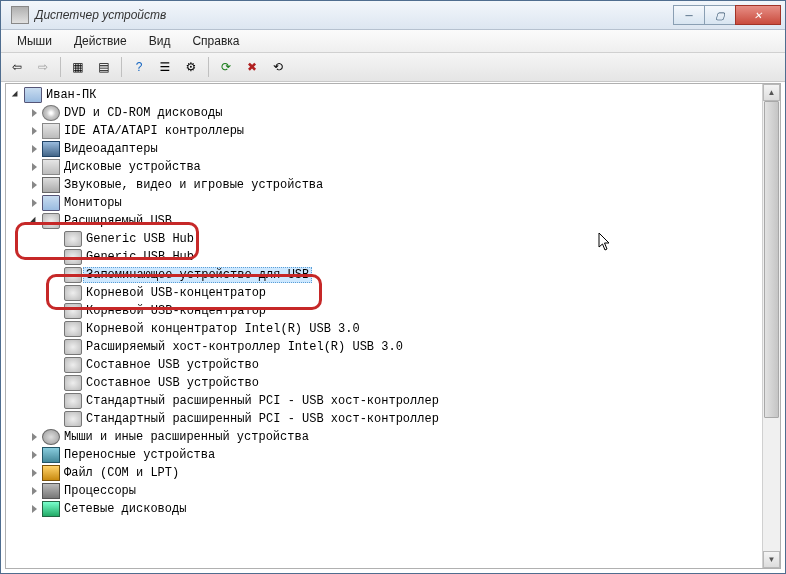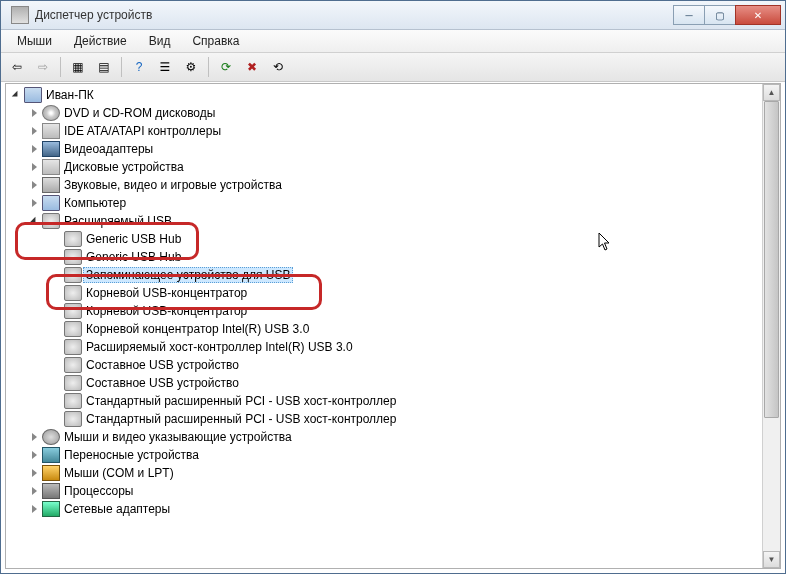--- a/index.html
+++ b/index.html
@@ -21,20 +21,21 @@
     border: 1px solid #4f6d8f;
     box-shadow: 0 0 4px rgba(0,0,0,0.2);
   }
   .titlebar {
     height: 28px;
     background: linear-gradient(#f2f6fb, #dde6f1);
     border-bottom: 1px solid #b6c1cf;
     display: flex;
     align-items: center;
     padding: 0 4px;
+    font-style: italic;
   }
   .titlebar .app-icon {
     width: 16px;
     height: 16px;
     background: linear-gradient(#b0b0b0, #e0e0e0);
     margin: 0 6px;
     border: 1px solid #888;
   }
   .titlebar .title {
     flex: 1;
@@ -188,20 +189,21 @@
   .node .expander.none { }
   .node .icon {
     width: 16px;
     height: 14px;
     margin-right: 4px;
     display: inline-block;
   }
   .node .label {
     color: #000;
     font-size: 12px;
+    font-family: Liberation Mono, monospace;
   }
   .node.selected .label {
     background: #cde8ff;
     border: 1px dotted #5a9ed6;
     padding: 0 2px;
     margin: -1px -3px;
   }
   .highlight-red {
     position: absolute;
     border: 3px solid #c62828;
@@ -319,21 +321,21 @@
         <span class="label">Дисковые устройства</span>
       </div>
       <div class="node" style="padding-left:22px">
         <span class="expander collapsed"></span>
         <span class="icon ic-audio"></span>
         <span class="label">Звуковые, видео и игровые устройства</span>
       </div>
       <div class="node" style="padding-left:22px">
         <span class="expander collapsed"></span>
         <span class="icon ic-computer"></span>
-        <span class="label">Компьютер</span>
+        <span class="label">Мониторы</span>
       </div>
 
       <div class="node" style="padding-left:22px">
         <span class="expander expanded"></span>
         <span class="icon ic-usb"></span>
         <span class="label">Расширяемый USB</span>
       </div>
 
       <div class="node" style="padding-left:44px">
         <span class="expander none"></span>
@@ -387,41 +389,41 @@
       </div>
       <div class="node" style="padding-left:44px">
         <span class="expander none"></span>
         <span class="icon ic-usb"></span>
         <span class="label">Стандартный расширенный PCI - USB хост-контроллер</span>
       </div>
 
       <div class="node" style="padding-left:22px">
         <span class="expander collapsed"></span>
         <span class="icon ic-mouse"></span>
-        <span class="label">Мыши и видео указывающие устройства</span>
+        <span class="label">Мыши и иные расширенный устройства</span>
       </div>
       <div class="node" style="padding-left:22px">
         <span class="expander collapsed"></span>
         <span class="icon ic-portable"></span>
         <span class="label">Переносные устройства</span>
       </div>
       <div class="node" style="padding-left:22px">
         <span class="expander collapsed"></span>
         <span class="icon ic-port"></span>
-        <span class="label">Мыши (COM и LPT)</span>
+        <span class="label">Файл (COM и LPT)</span>
       </div>
       <div class="node" style="padding-left:22px">
         <span class="expander collapsed"></span>
         <span class="icon ic-cpu"></span>
         <span class="label">Процессоры</span>
       </div>
       <div class="node" style="padding-left:22px">
         <span class="expander collapsed"></span>
         <span class="icon ic-net"></span>
-        <span class="label">Сетевые адаптеры</span>
+        <span class="label">Сетевые дисководы</span>
       </div>
 
       <div class="highlight-red" style="left:9px; top:138px; width:178px; height:32px;"></div>
       <div class="highlight-red" style="left:40px; top:190px; width:270px; height:30px;"></div>
     </div>
 
     <div class="scrollbar">
       <div class="scroll-btn">▲</div>
       <div class="scroll-track">
         <div class="scroll-thumb"></div>

